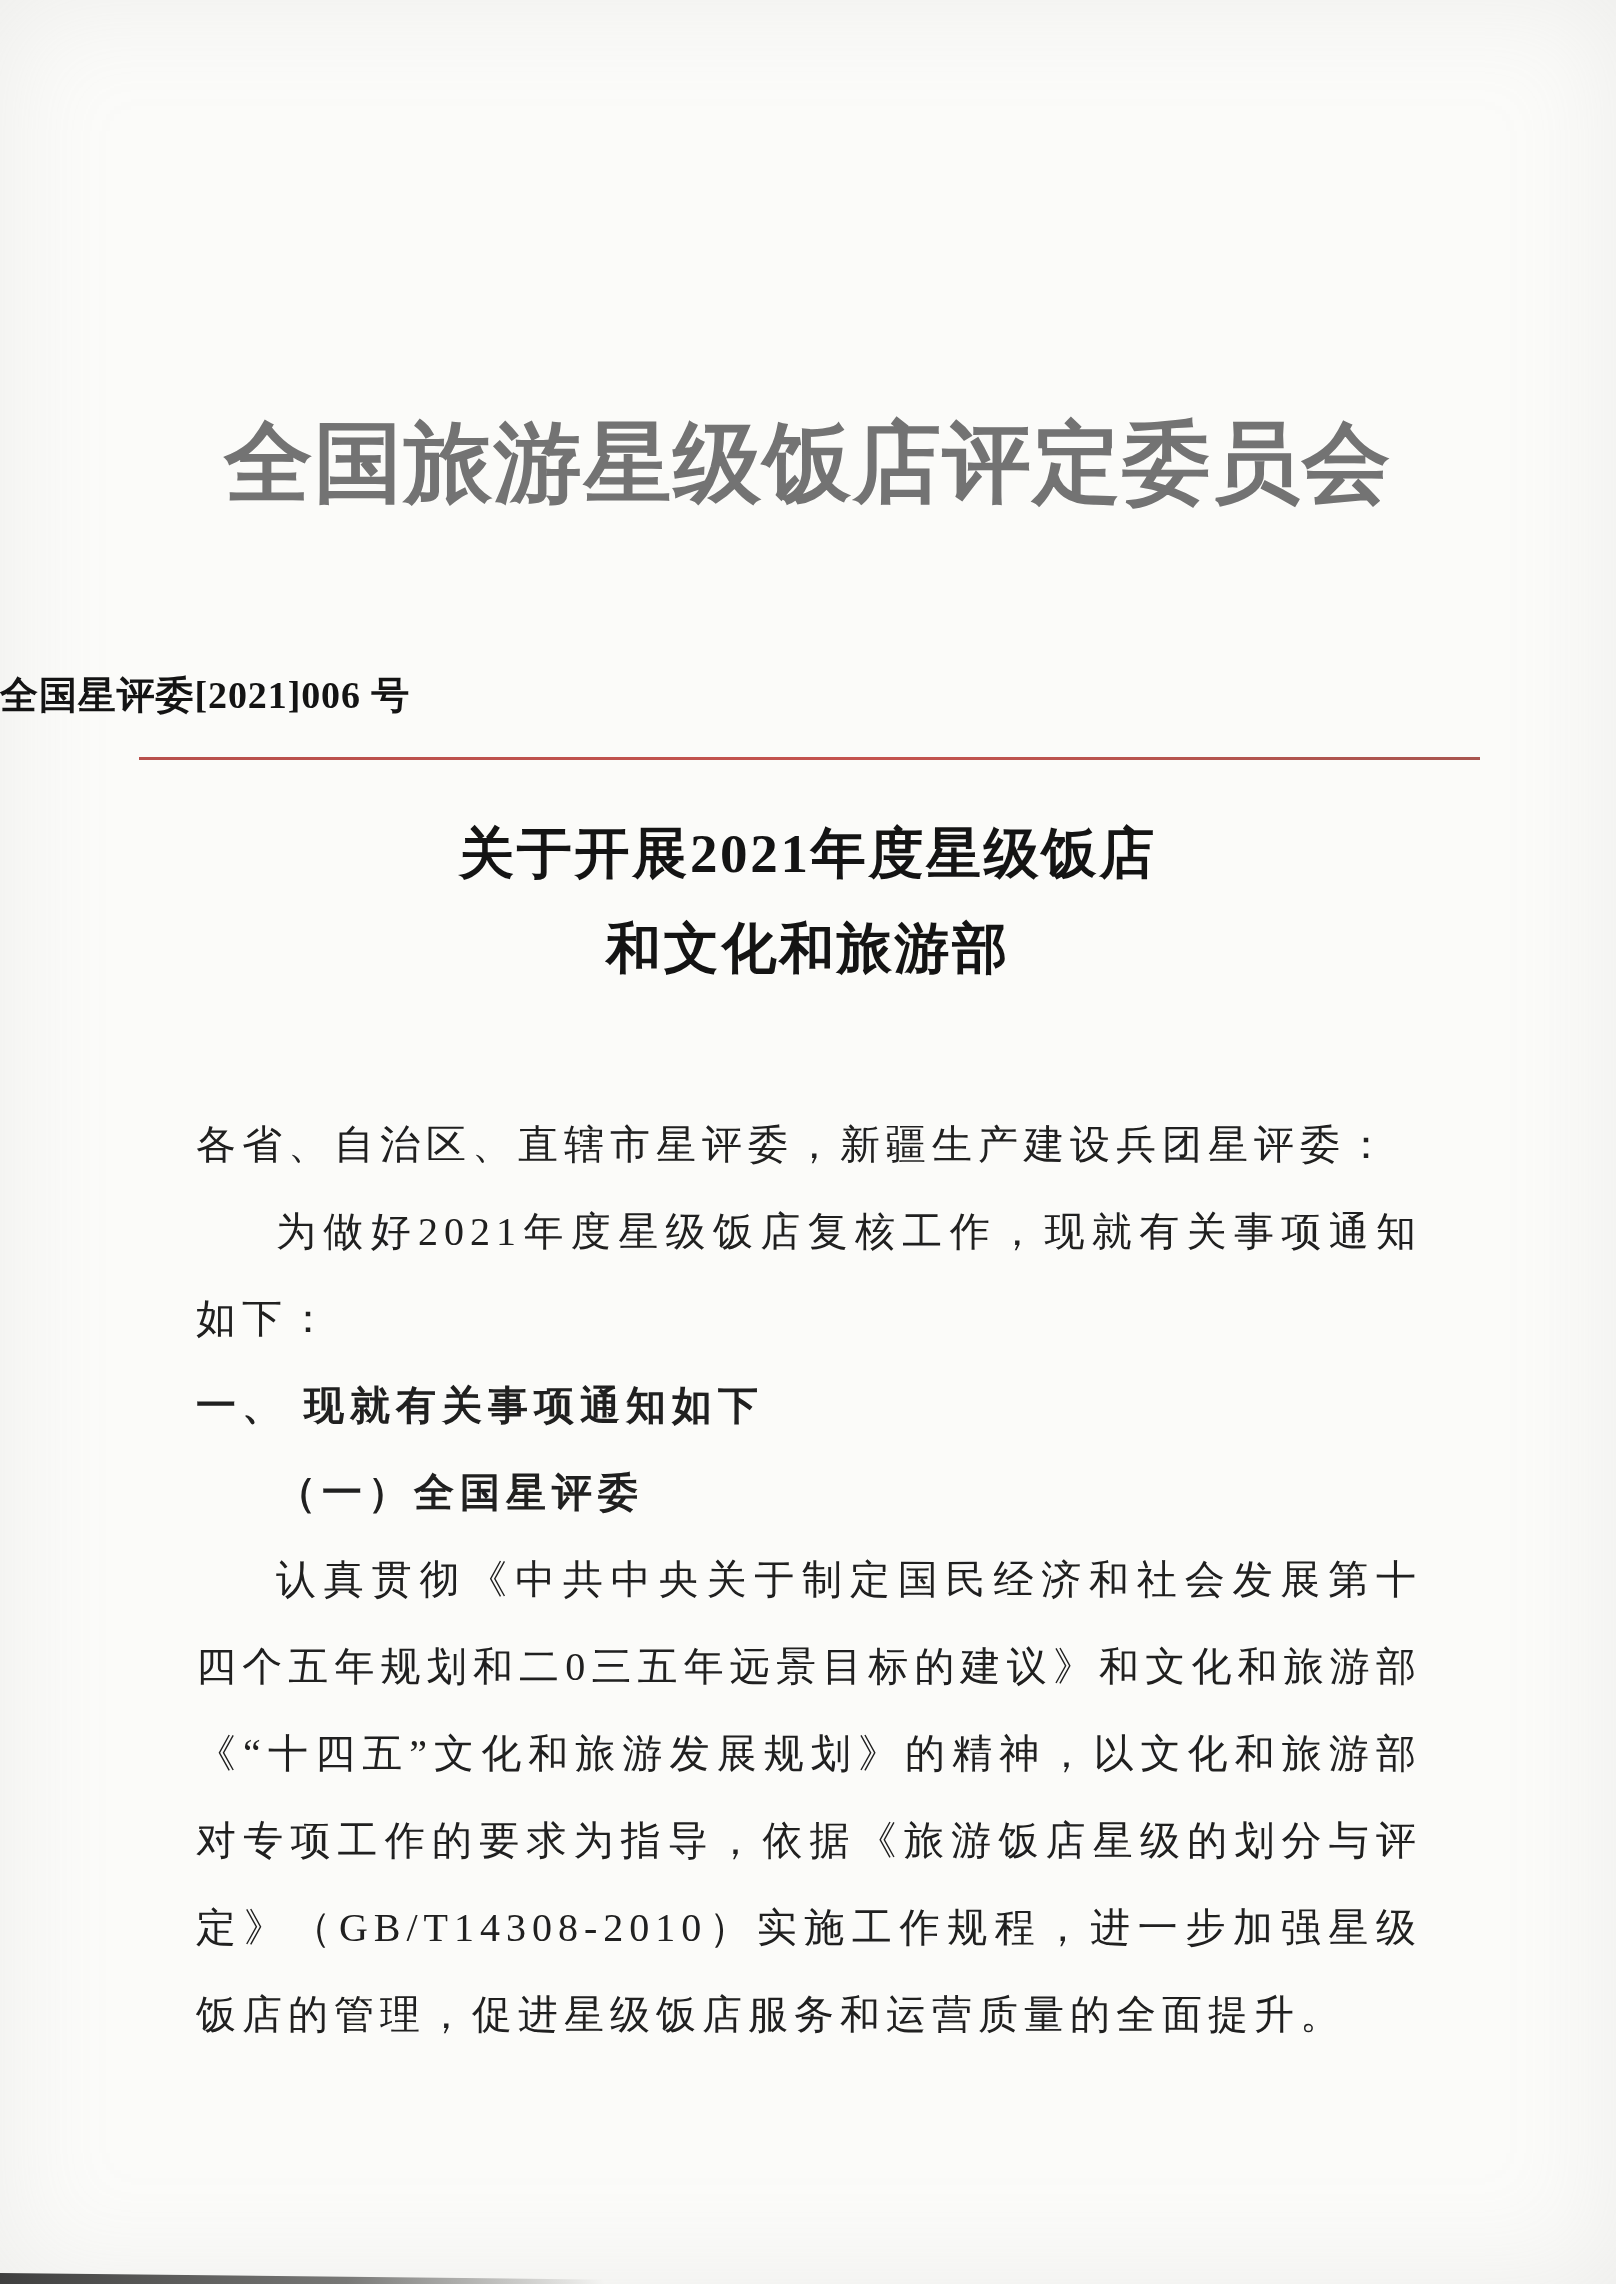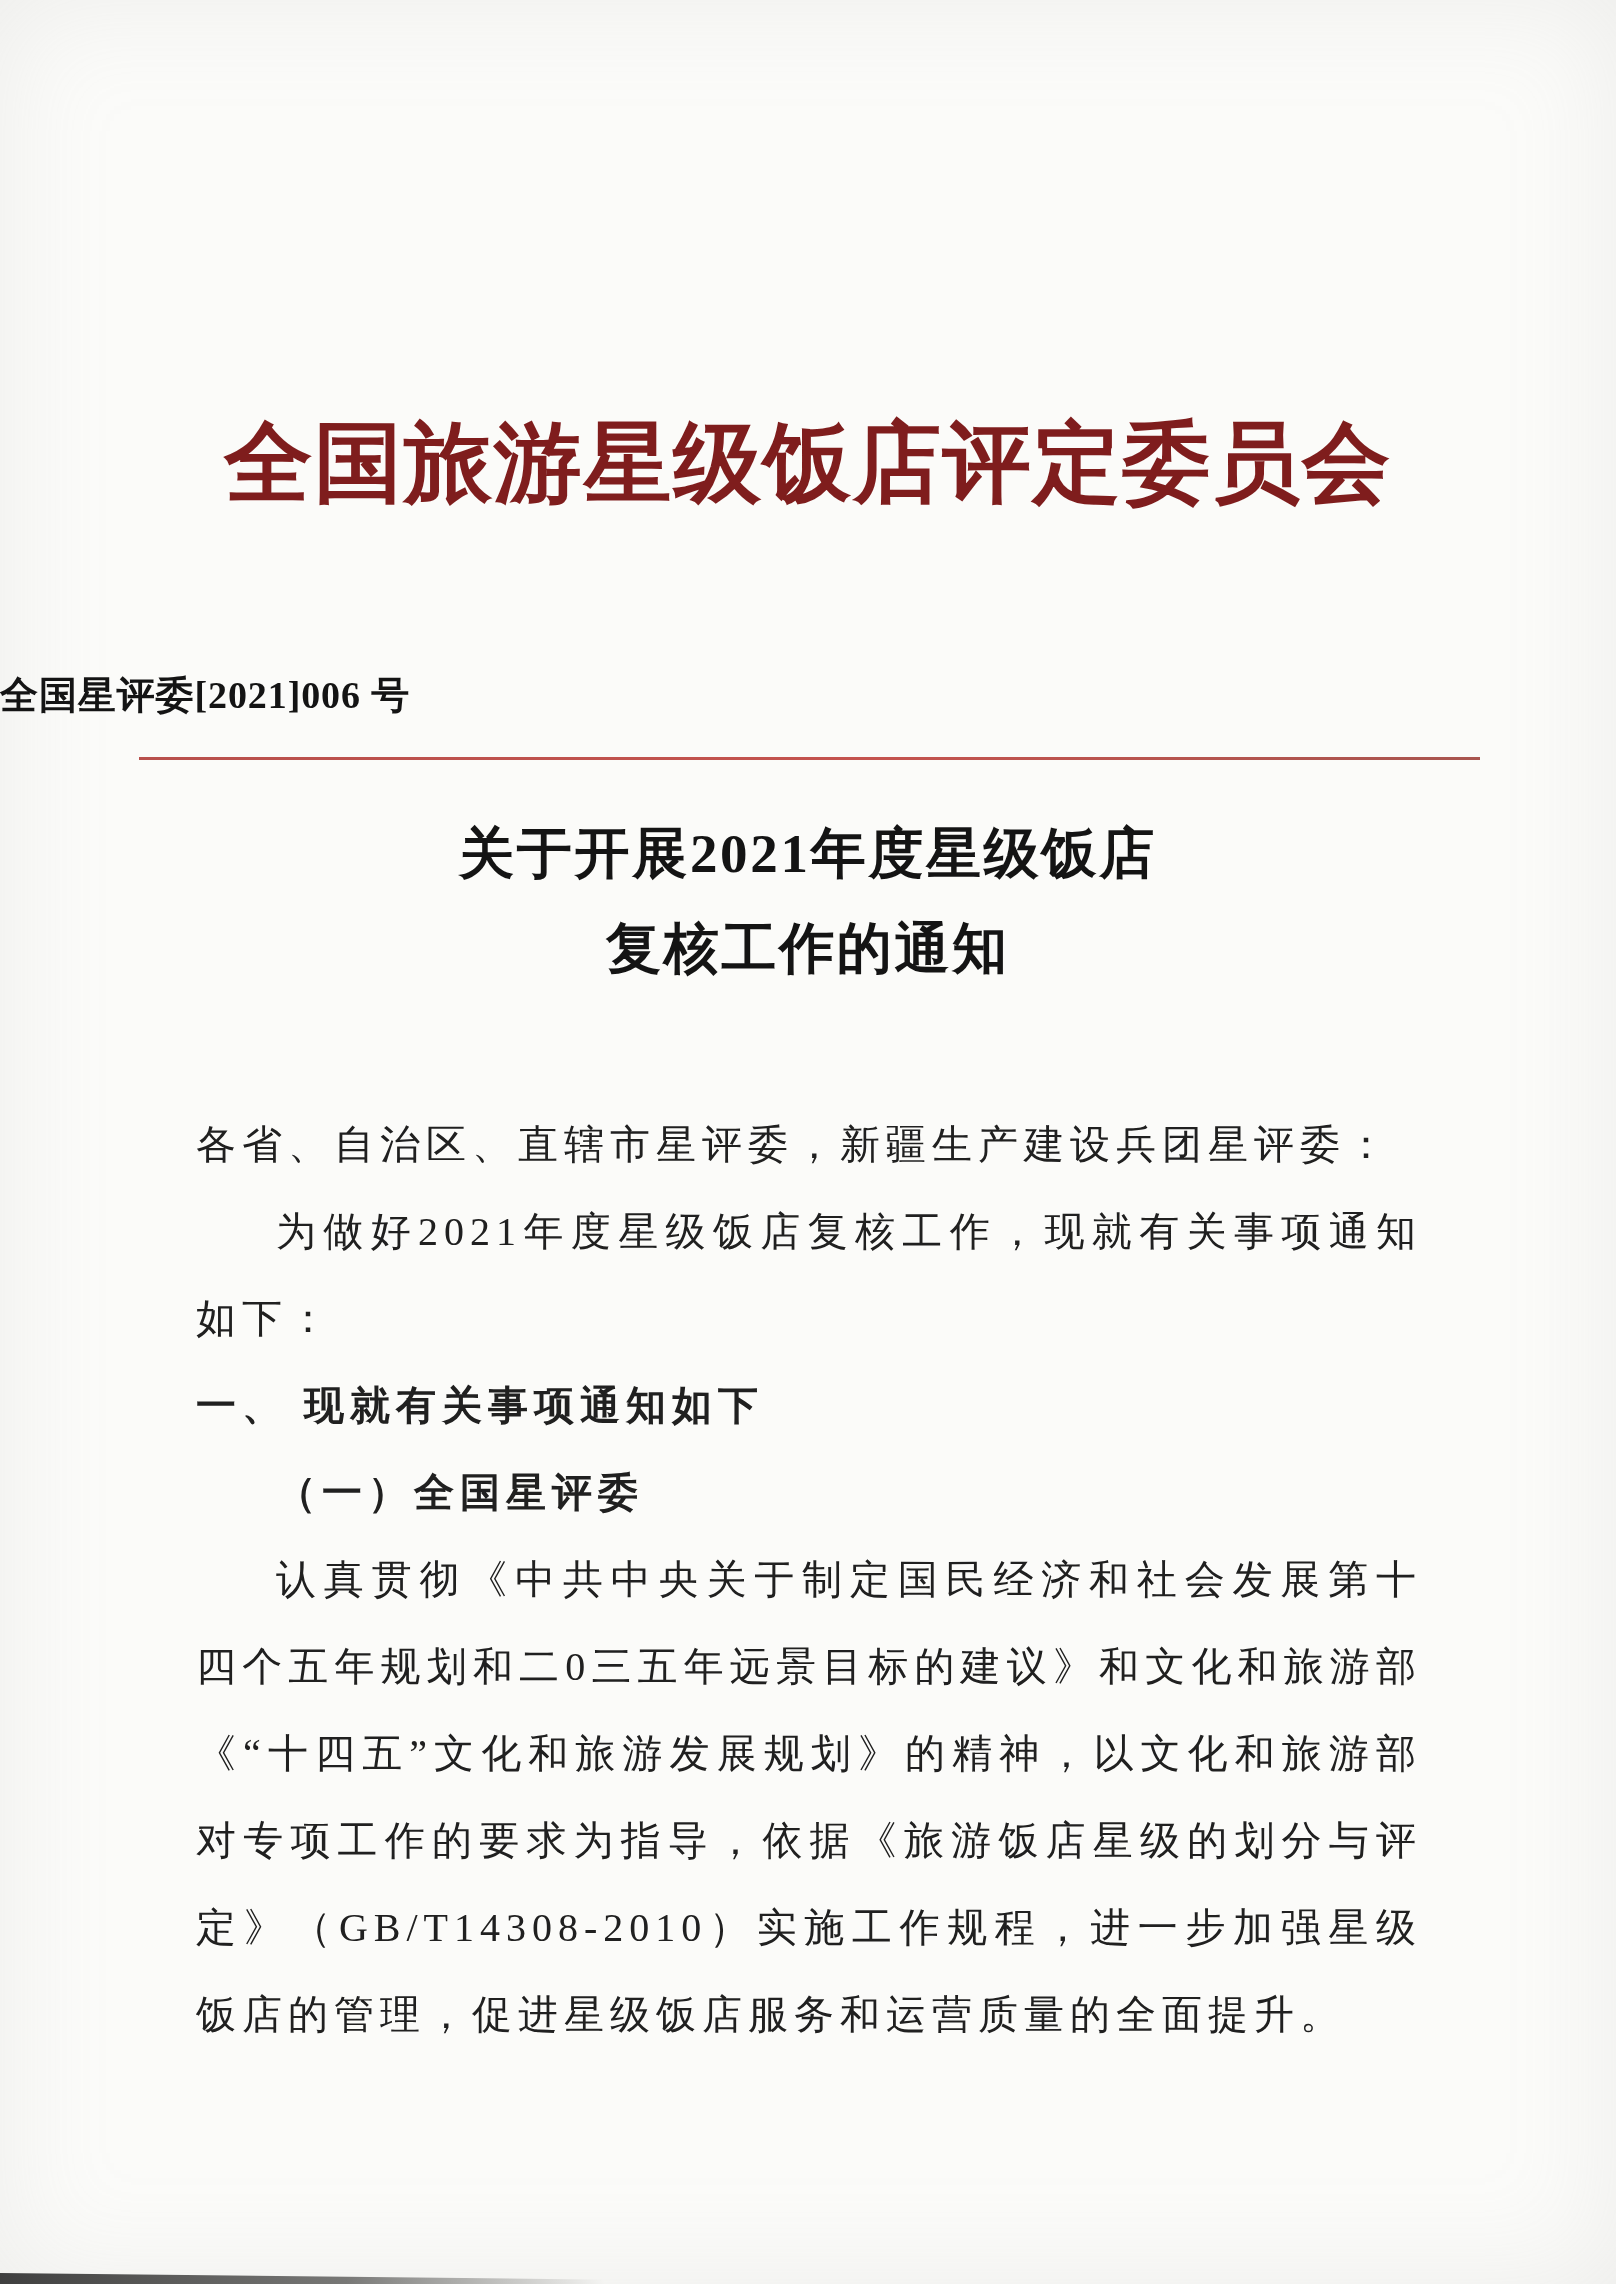--- a/index.html
+++ b/index.html
@@ -21,21 +21,21 @@
 
   .letterhead {
     position: absolute;
     top: 409px;
     left: 0;
     width: 100%;
     text-align: center;
     font-size: 88px;
     font-weight: bold;
     letter-spacing: 1.8px;
-    color: #7f1d1d;
+    color: #737373;
     line-height: 1.25;
   }
 
   .doc-number {
     position: absolute;
     top: 670px;
     left: 0;
     width: 100%;
     text-align: left;
     font-size: 38px;
@@ -117,21 +117,21 @@
 <div class="page">
 
   <div class="letterhead">全国旅游星级饭店评定委员会</div>
 
   <div class="doc-number">全国星评委[2021]006 号</div>
 
   <div class="red-divider"></div>
 
   <div class="doc-title">
     <div>关于开展2021年度星级饭店</div>
-    <div>复核工作的通知</div>
+    <div>和文化和旅游部</div>
   </div>
 
   <div class="body-block">
     <p>各省、自治区、直辖市星评委，新疆生产建设兵团星评委：</p>
     <p class="indent">为做好2021年度星级饭店复核工作，现就有关事项通知如下：</p>
     <p class="heading">一、 现就有关事项通知如下</p>
     <p class="indent heading">（一）全国星评委</p>
     <p class="indent">认真贯彻《中共中央关于制定国民经济和社会发展第十四个五年规划和二0三五年远景目标的建议》和文化和旅游部《“十四五”文化和旅游发展规划》的精神，以文化和旅游部对专项工作的要求为指导，依据《旅游饭店星级的划分与评定》（GB/T14308-2010）实施工作规程，进一步加强星级饭店的管理，促进星级饭店服务和运营质量的全面提升。</p>
   </div>
 

